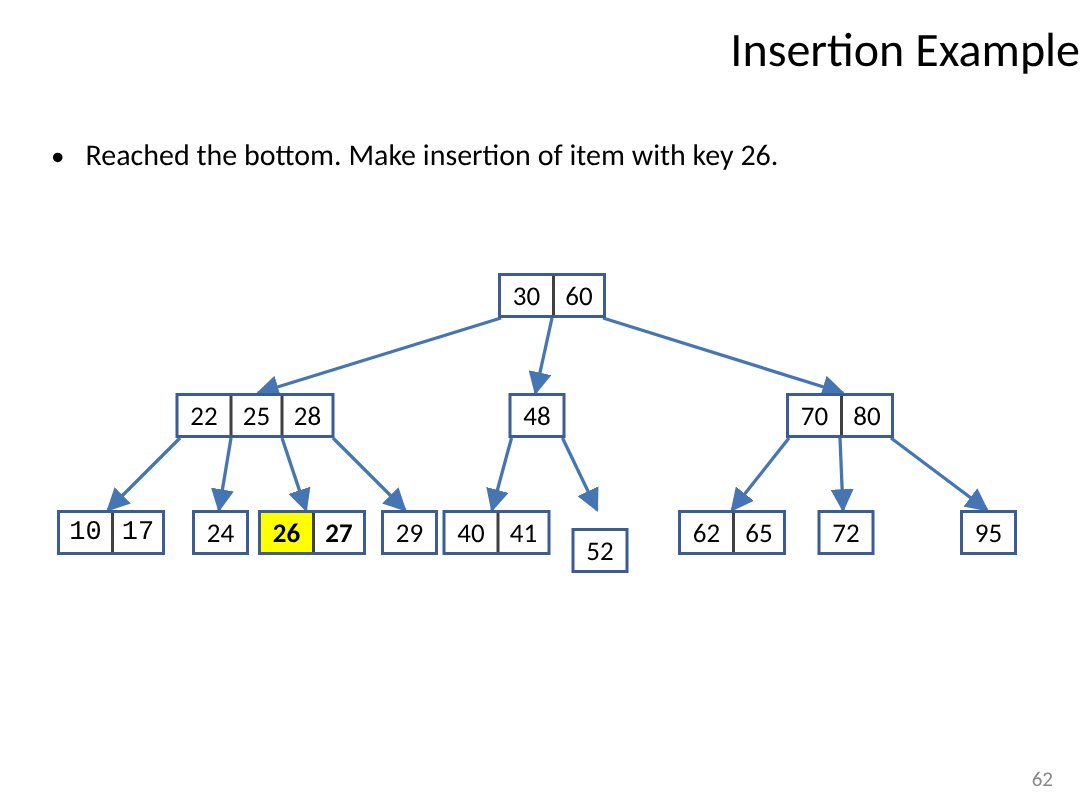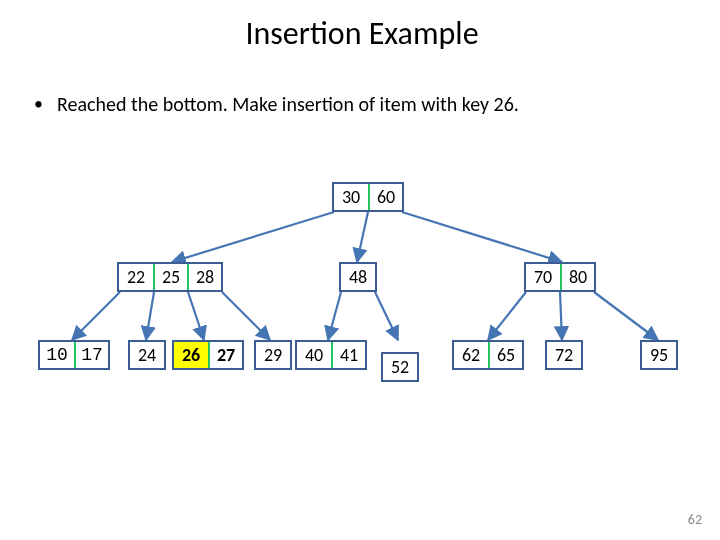--- a/index.html
+++ b/index.html
@@ -10,21 +10,21 @@
     width: 720px;
     height: 540px;
     position: relative;
     color: #000;
   }
   .title {
     position: absolute;
     top: 14px;
     left: 4px;
     right: 0;
-    text-align: center;
+    text-align: right;
     font-size: 32px;
   }
   .bullet-row {
     position: absolute;
     top: 92px;
     left: 34px;
     right: 30px;
     font-size: 20px;
     display: flex;
     align-items: flex-start;
@@ -52,21 +52,21 @@
   .node .cell {
     width: 34px;
     height: 26px;
     display: flex;
     align-items: center;
     justify-content: center;
     font-size: 18px;
     box-sizing: border-box;
   }
   .node .cell:not(:first-child) {
-    border-left: 2px solid #22c55e;
+    border-left: 2px solid #404040;
   }
   .highlight { background: #ffff00; }
   .slide-num {
     position: absolute;
     right: 18px;
     bottom: 12px;
     font-size: 14px;
     color: #888;
   }
   svg { position: absolute; left: 0; top: 0; }

